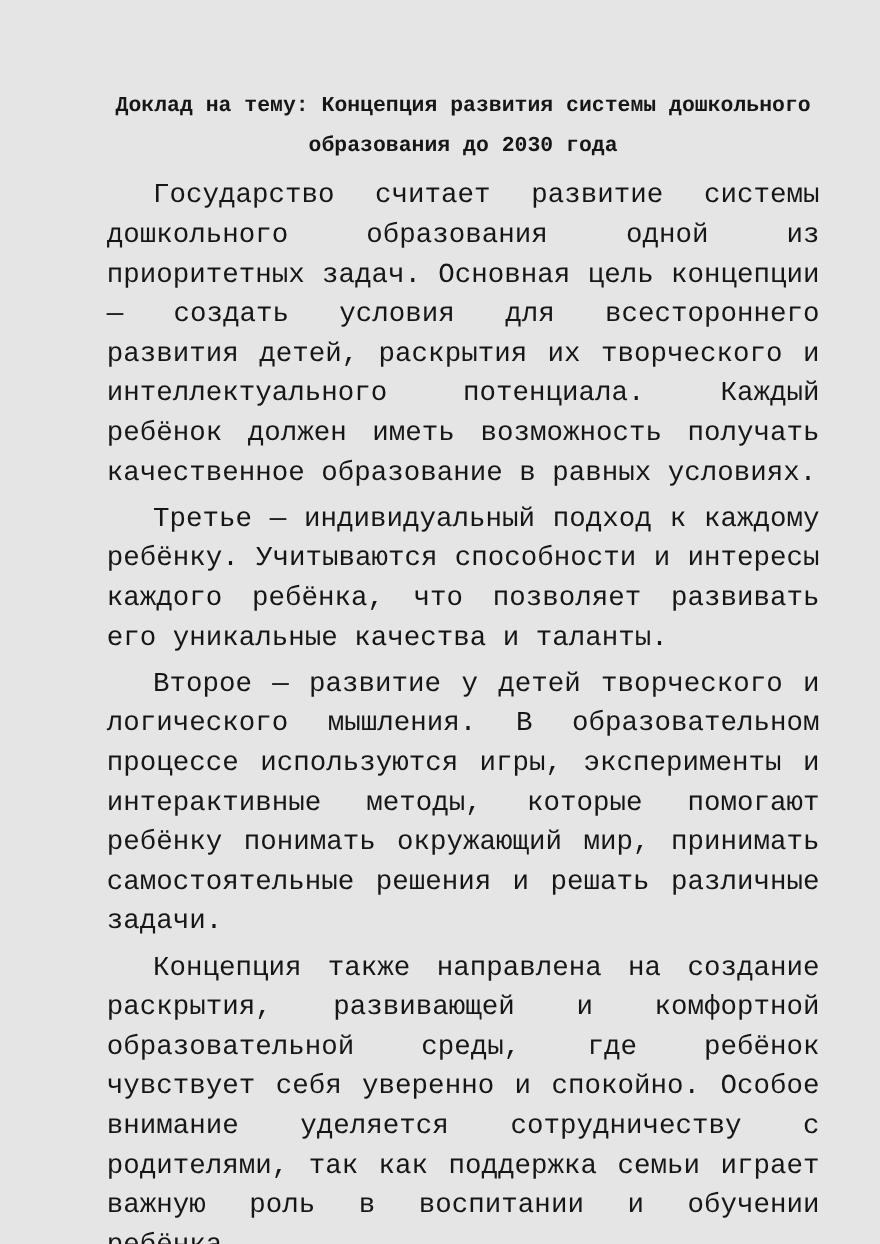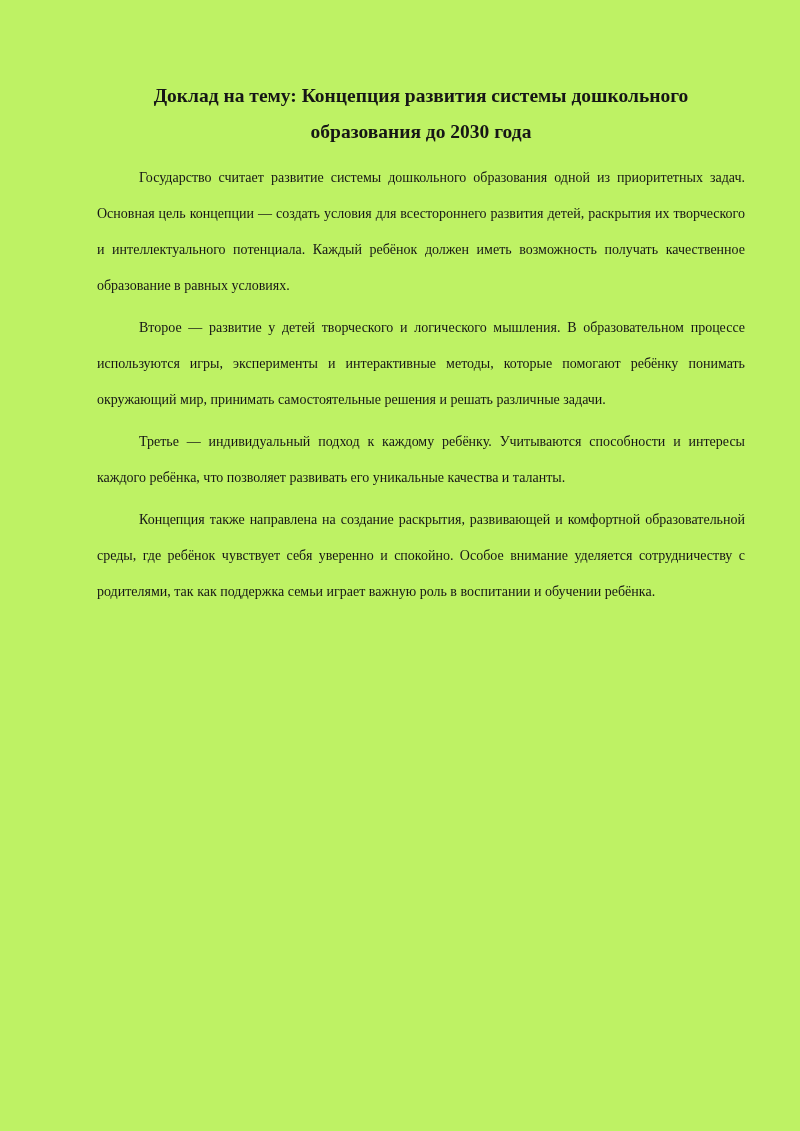--- a/index.html
+++ b/index.html
@@ -14,47 +14,48 @@
     font-family: "Liberation Serif", "DejaVu Serif", serif;
     color: #161616;
     overflow: hidden;
   }
   .page {
     position: absolute;
     top: 0;
     left: 0;
     width: 800px;
     height: 1131px;
-    background: #bef264;
+    background: #e5e5e5;
+    font-family: Liberation Mono, monospace;
   }
   .content {
     position: absolute;
     top: 78px;
     left: 97px;
     width: 648px;
   }
   .doc-title {
     font-size: 19.5px;
     line-height: 36px;
     font-weight: bold;
     text-align: center;
     margin: 0 0 10px 0;
   }
   .body-para {
-    font-size: 14px;
+    font-size: 25px;
     line-height: 36px;
     text-align: justify;
     text-indent: 42px;
     margin: 0 0 6px 0;
   }
 </style>
 </head>
 <body>
 
 <div class="page">
   <div class="content">
     <h1 class="doc-title">Доклад на  тему: Концепция развития системы дошкольного образования до 2030 года</h1>
     <p class="body-para">Государство считает развитие системы дошкольного образования одной из приоритетных задач. Основная цель концепции — создать условия для всестороннего развития детей, раскрытия их творческого и интеллектуального потенциала. Каждый ребёнок должен иметь возможность получать качественное образование в равных условиях.</p>
+    <p class="body-para">Третье — индивидуальный подход к каждому ребёнку. Учитываются способности и интересы каждого ребёнка, что позволяет развивать его уникальные качества и таланты.</p>
     <p class="body-para">Второе — развитие у детей творческого и логического мышления. В образовательном процессе используются игры, эксперименты и интерактивные методы, которые помогают ребёнку понимать окружающий мир, принимать самостоятельные решения и решать различные задачи.</p>
-    <p class="body-para">Третье — индивидуальный подход к каждому ребёнку. Учитываются способности и интересы каждого ребёнка, что позволяет развивать его уникальные качества и таланты.</p>
     <p class="body-para">Концепция также направлена на создание раскрытия, развивающей и комфортной образовательной среды, где ребёнок чувствует себя уверенно и спокойно. Особое внимание уделяется сотрудничеству с родителями, так как поддержка семьи играет важную роль в воспитании и обучении ребёнка.</p>
   </div>
 </div>
 
 </body></html>

